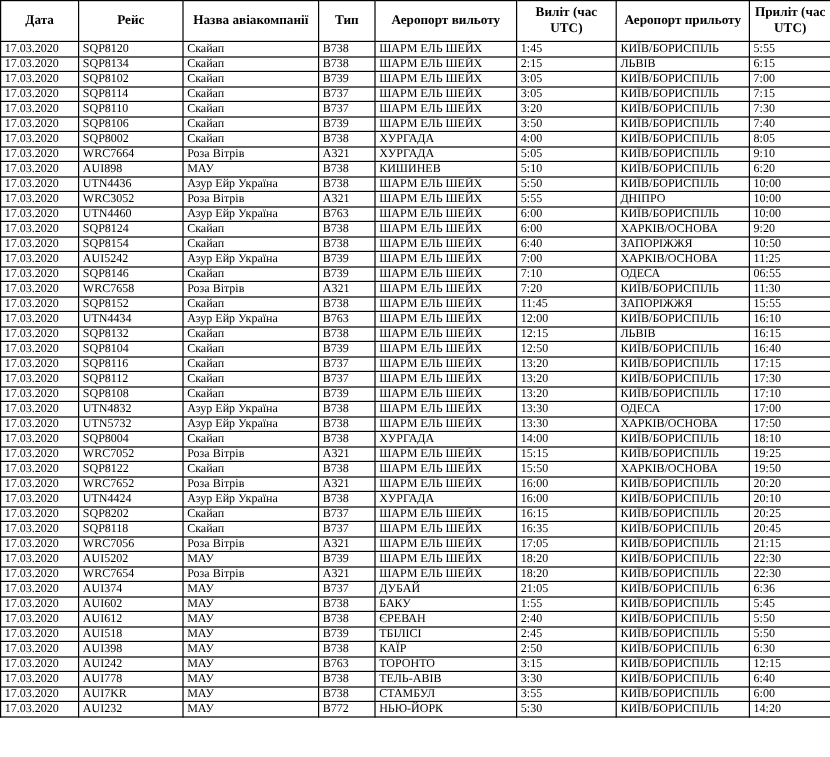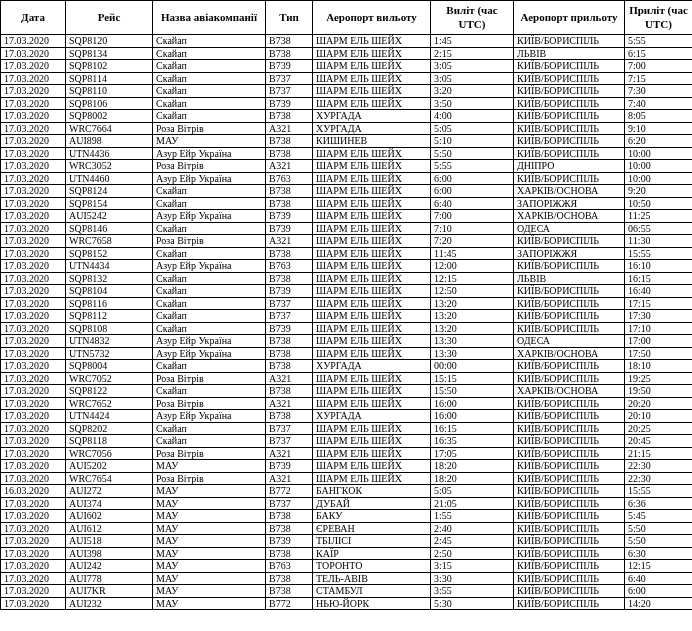--- a/index.html
+++ b/index.html
@@ -336,21 +336,21 @@
           <td>13:30</td>
           <td>ХАРКІВ/ОСНОВА</td>
           <td>17:50</td>
         </tr>
         <tr>
           <td>17.03.2020</td>
           <td>SQP8004</td>
           <td>Скайап</td>
           <td>B738</td>
           <td>ХУРГАДА</td>
-          <td>00:00</td>
+          <td>14:00</td>
           <td>КИЇВ/БОРИСПІЛЬ</td>
           <td>18:10</td>
         </tr>
         <tr>
           <td>17.03.2020</td>
           <td>WRC7052</td>
           <td>Роза Вітрів</td>
           <td>A321</td>
           <td>ШАРМ ЕЛЬ ШЕЙХ</td>
           <td>15:15</td>
@@ -429,30 +429,20 @@
         </tr>
         <tr>
           <td>17.03.2020</td>
           <td>WRC7654</td>
           <td>Роза Вітрів</td>
           <td>A321</td>
           <td>ШАРМ ЕЛЬ ШЕЙХ</td>
           <td>18:20</td>
           <td>КИЇВ/БОРИСПІЛЬ</td>
           <td>22:30</td>
-        </tr>
-        <tr>
-          <td>16.03.2020</td>
-          <td>AUI272</td>
-          <td>МАУ</td>
-          <td>B772</td>
-          <td>БАНГКОК</td>
-          <td>5:05</td>
-          <td>КИЇВ/БОРИСПІЛЬ</td>
-          <td>15:55</td>
         </tr>
         <tr>
           <td>17.03.2020</td>
           <td>AUI374</td>
           <td>МАУ</td>
           <td>B737</td>
           <td>ДУБАЙ</td>
           <td>21:05</td>
           <td>КИЇВ/БОРИСПІЛЬ</td>
           <td>6:36</td>

